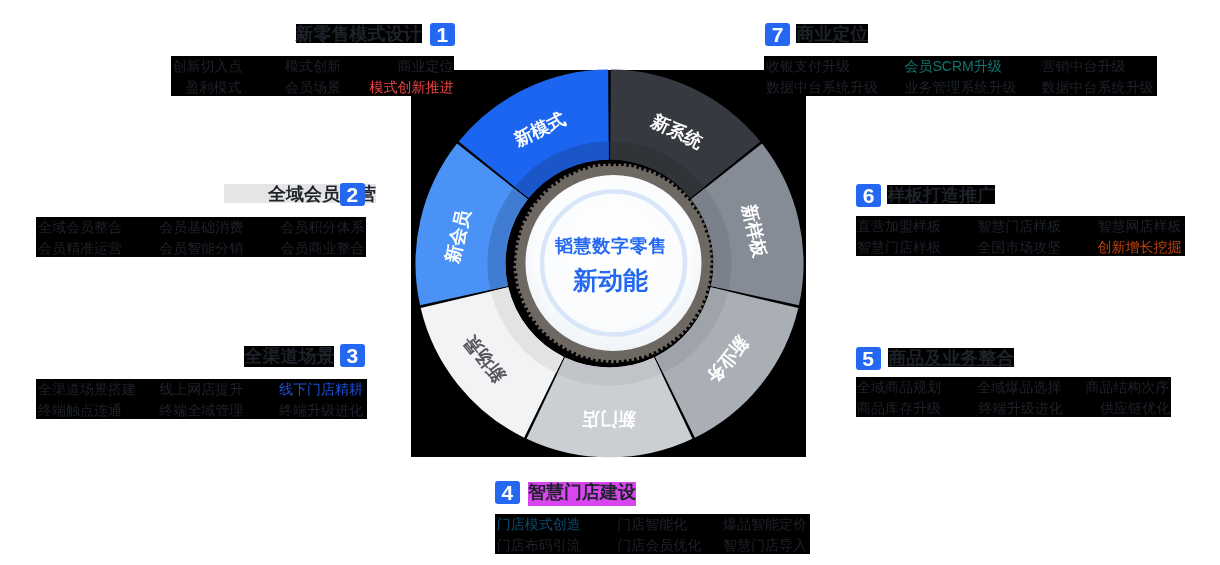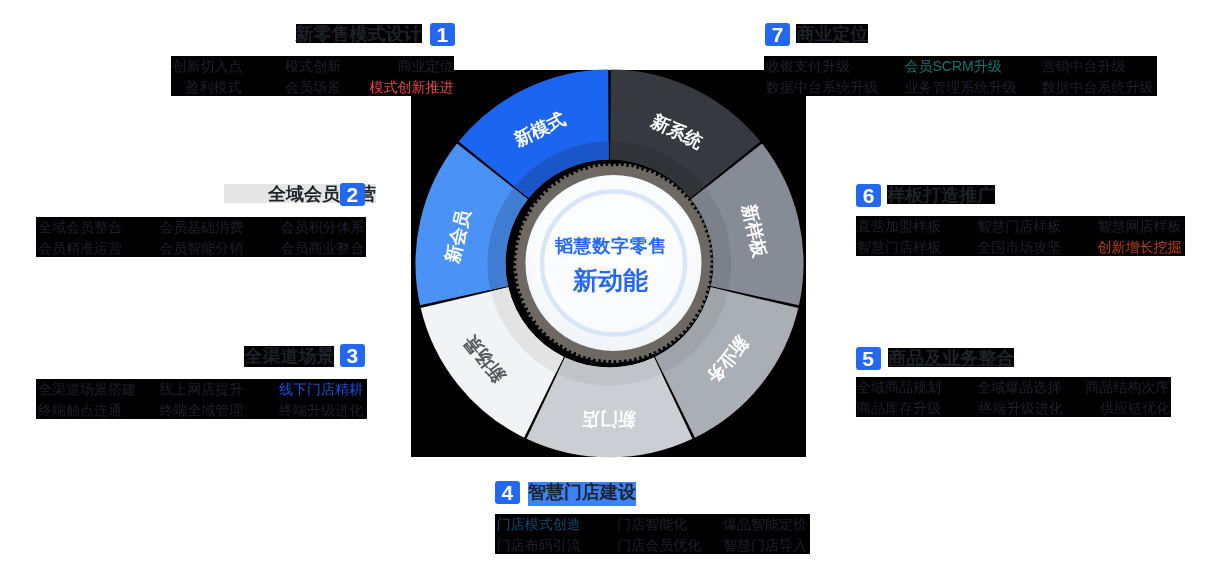--- a/index.html
+++ b/index.html
@@ -31,21 +31,21 @@
 <div style="position:absolute;left:244.4px;top:345.5px;height:21px;background:#000;color:#1E222A;font-size:18px;line-height:21px;font-weight:bold;white-space:nowrap;">全渠道场景</div>
 <div style="position:absolute;left:339.8px;top:344px;width:25px;height:23px;background:#2468F2;border-radius:3px;color:#fff;font-size:21px;font-weight:bold;text-align:center;line-height:23px;">3</div>
 <div style="position:absolute;left:36px;top:379px;width:331px;height:40px;background:#000;"></div>
 <span style="position:absolute;left:37.9px;top:379px;font-size:14px;line-height:21px;color:#1E222A;white-space:nowrap;">全渠道场景搭建</span>
 <span style="position:absolute;left:159.3px;top:379px;font-size:14px;line-height:21px;color:#1E222A;white-space:nowrap;">线上网店提升</span>
 <span style="position:absolute;left:279px;top:379px;font-size:14px;line-height:21px;color:#1d4ed8;white-space:nowrap;text-align:center;">线下门店精耕</span>
 <span style="position:absolute;left:37.9px;top:400px;font-size:14px;line-height:21px;color:#1E222A;white-space:nowrap;">终端触点连通</span>
 <span style="position:absolute;left:159.3px;top:400px;font-size:14px;line-height:21px;color:#1E222A;white-space:nowrap;">终端全域管理</span>
 <span style="position:absolute;left:279px;top:400px;font-size:14px;line-height:21px;color:#1E222A;white-space:nowrap;">终端升级进化</span>
 <div style="position:absolute;left:494.8px;top:480.5px;width:25px;height:23px;background:#2468F2;border-radius:3px;color:#fff;font-size:21px;font-weight:bold;text-align:center;line-height:23px;">4</div>
-<div style="position:absolute;left:528px;top:482px;height:24px;background:#3b82f6;color:#1E222A;font-size:18px;line-height:21px;font-weight:bold;white-space:nowrap;">智慧门店建设</div>
+<div style="position:absolute;left:528px;top:482px;height:24px;background:#d946ef;color:#1E222A;font-size:18px;line-height:21px;font-weight:bold;white-space:nowrap;">智慧门店建设</div>
 <div style="position:absolute;left:494.8px;top:513.5px;width:315.7px;height:40px;background:#000;"></div>
 <span style="position:absolute;left:496.7px;top:513.5px;font-size:14px;line-height:21px;color:#0c4a6e;white-space:nowrap;">门店模式创造</span>
 <span style="position:absolute;left:617.3px;top:513.5px;font-size:14px;line-height:21px;color:#1E222A;white-space:nowrap;">门店智能化</span>
 <span style="position:absolute;left:723px;top:513.5px;font-size:14px;line-height:21px;color:#1E222A;white-space:nowrap;">爆品智能定价</span>
 <span style="position:absolute;left:496.7px;top:534.5px;font-size:14px;line-height:21px;color:#1E222A;white-space:nowrap;">门店布码引流</span>
 <span style="position:absolute;left:617.3px;top:534.5px;font-size:14px;line-height:21px;color:#1E222A;white-space:nowrap;">门店会员优化</span>
 <span style="position:absolute;left:723px;top:534.5px;font-size:14px;line-height:21px;color:#1E222A;white-space:nowrap;">智慧门店导入</span>
 <div style="position:absolute;left:855.6px;top:346.5px;width:25px;height:23px;background:#2468F2;border-radius:3px;color:#fff;font-size:21px;font-weight:bold;text-align:center;line-height:23px;">5</div>
 <div style="position:absolute;left:888.3px;top:348px;height:18.5px;background:#000;color:#1E222A;font-size:18px;line-height:21px;font-weight:bold;white-space:nowrap;text-decoration:underline;">商品及业务整合</div>
 <div style="position:absolute;left:855.7px;top:377px;width:315.3px;height:40px;background:#000;"></div>

